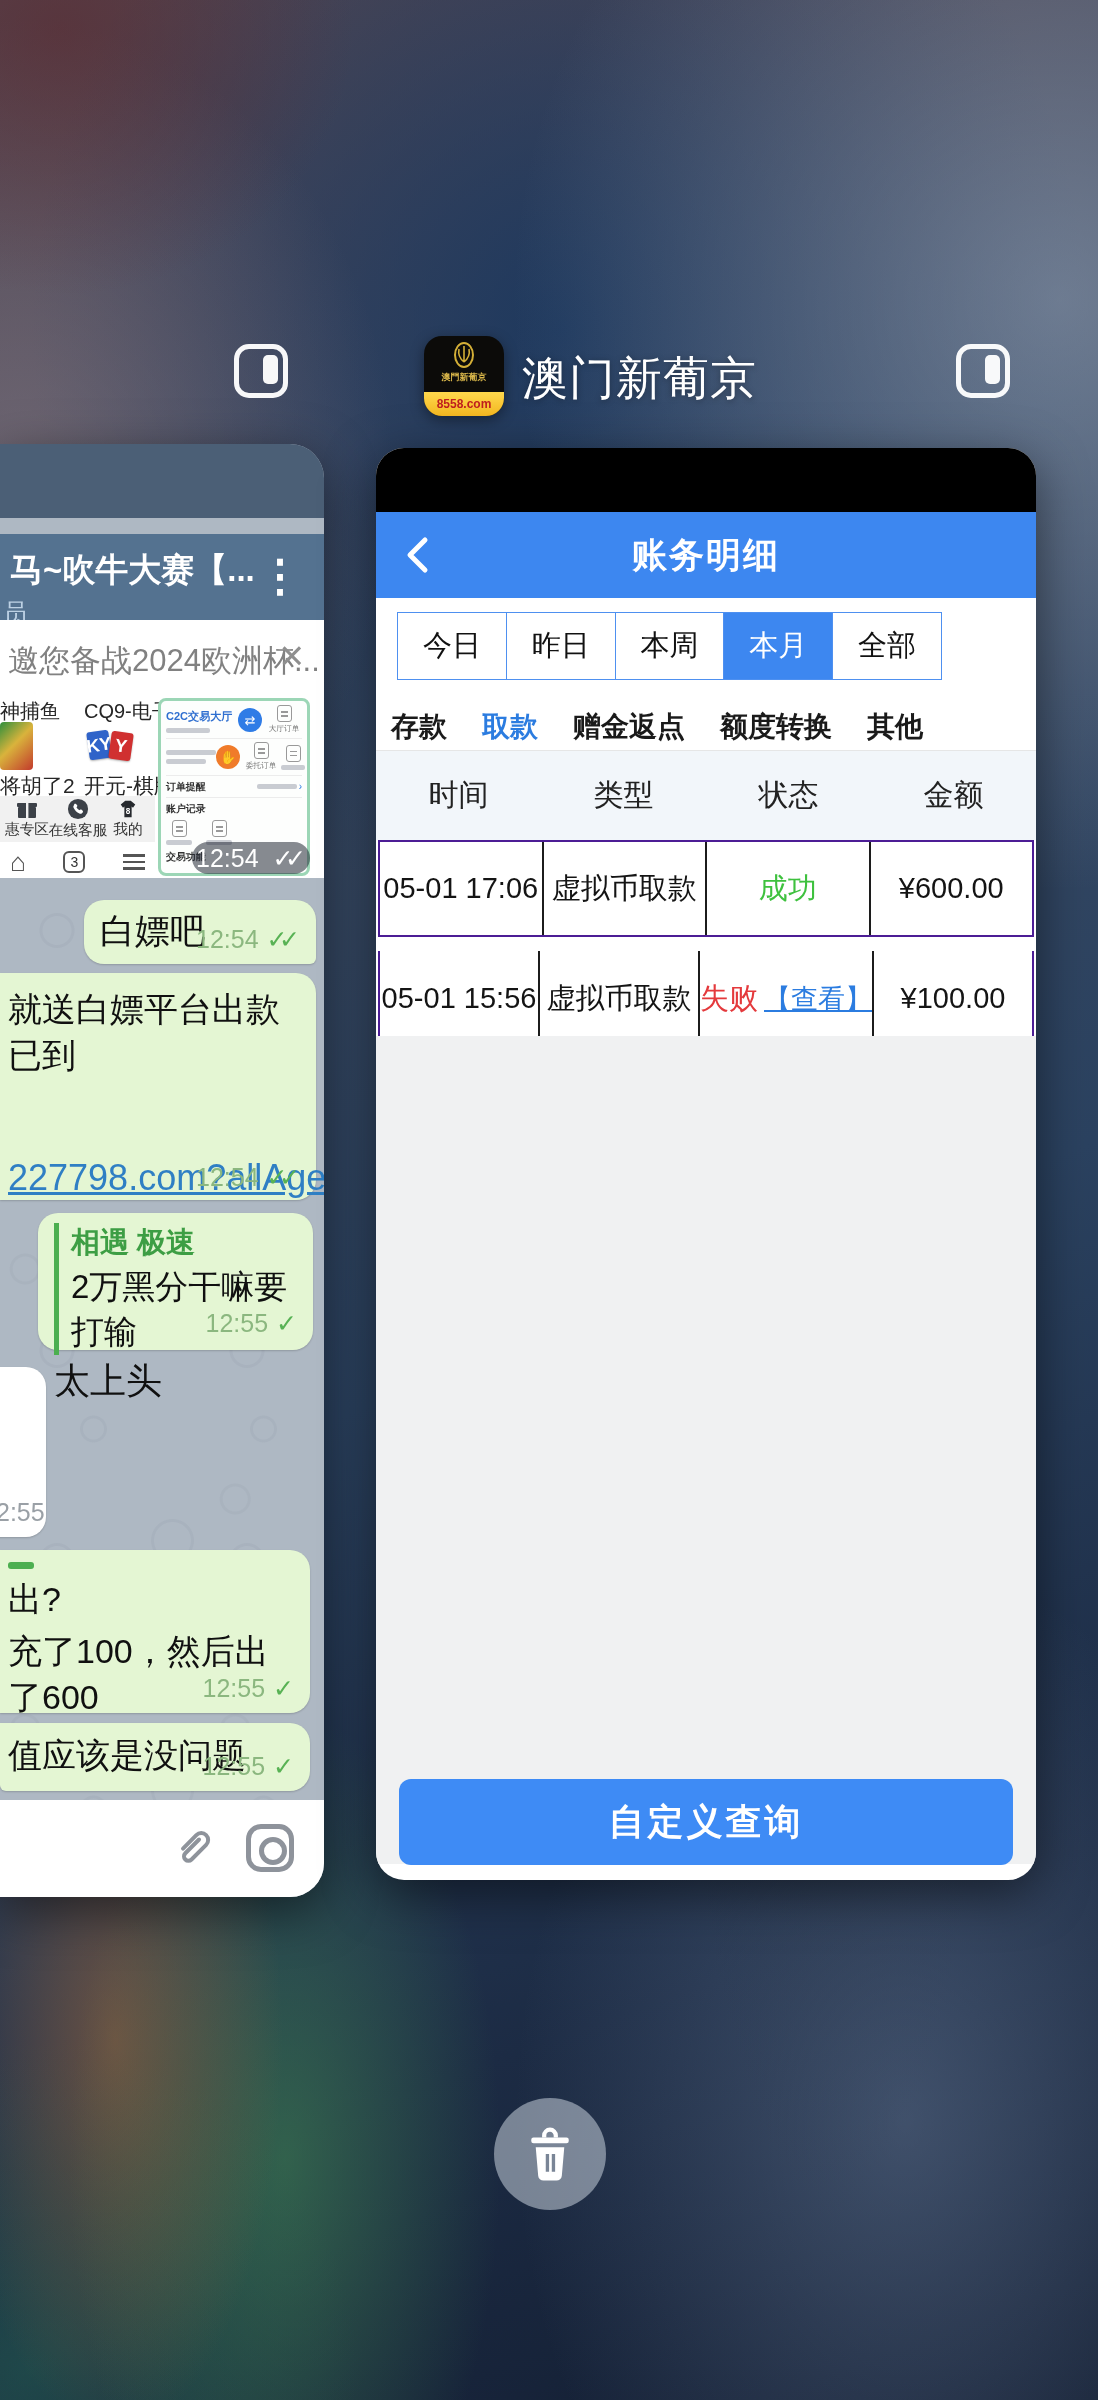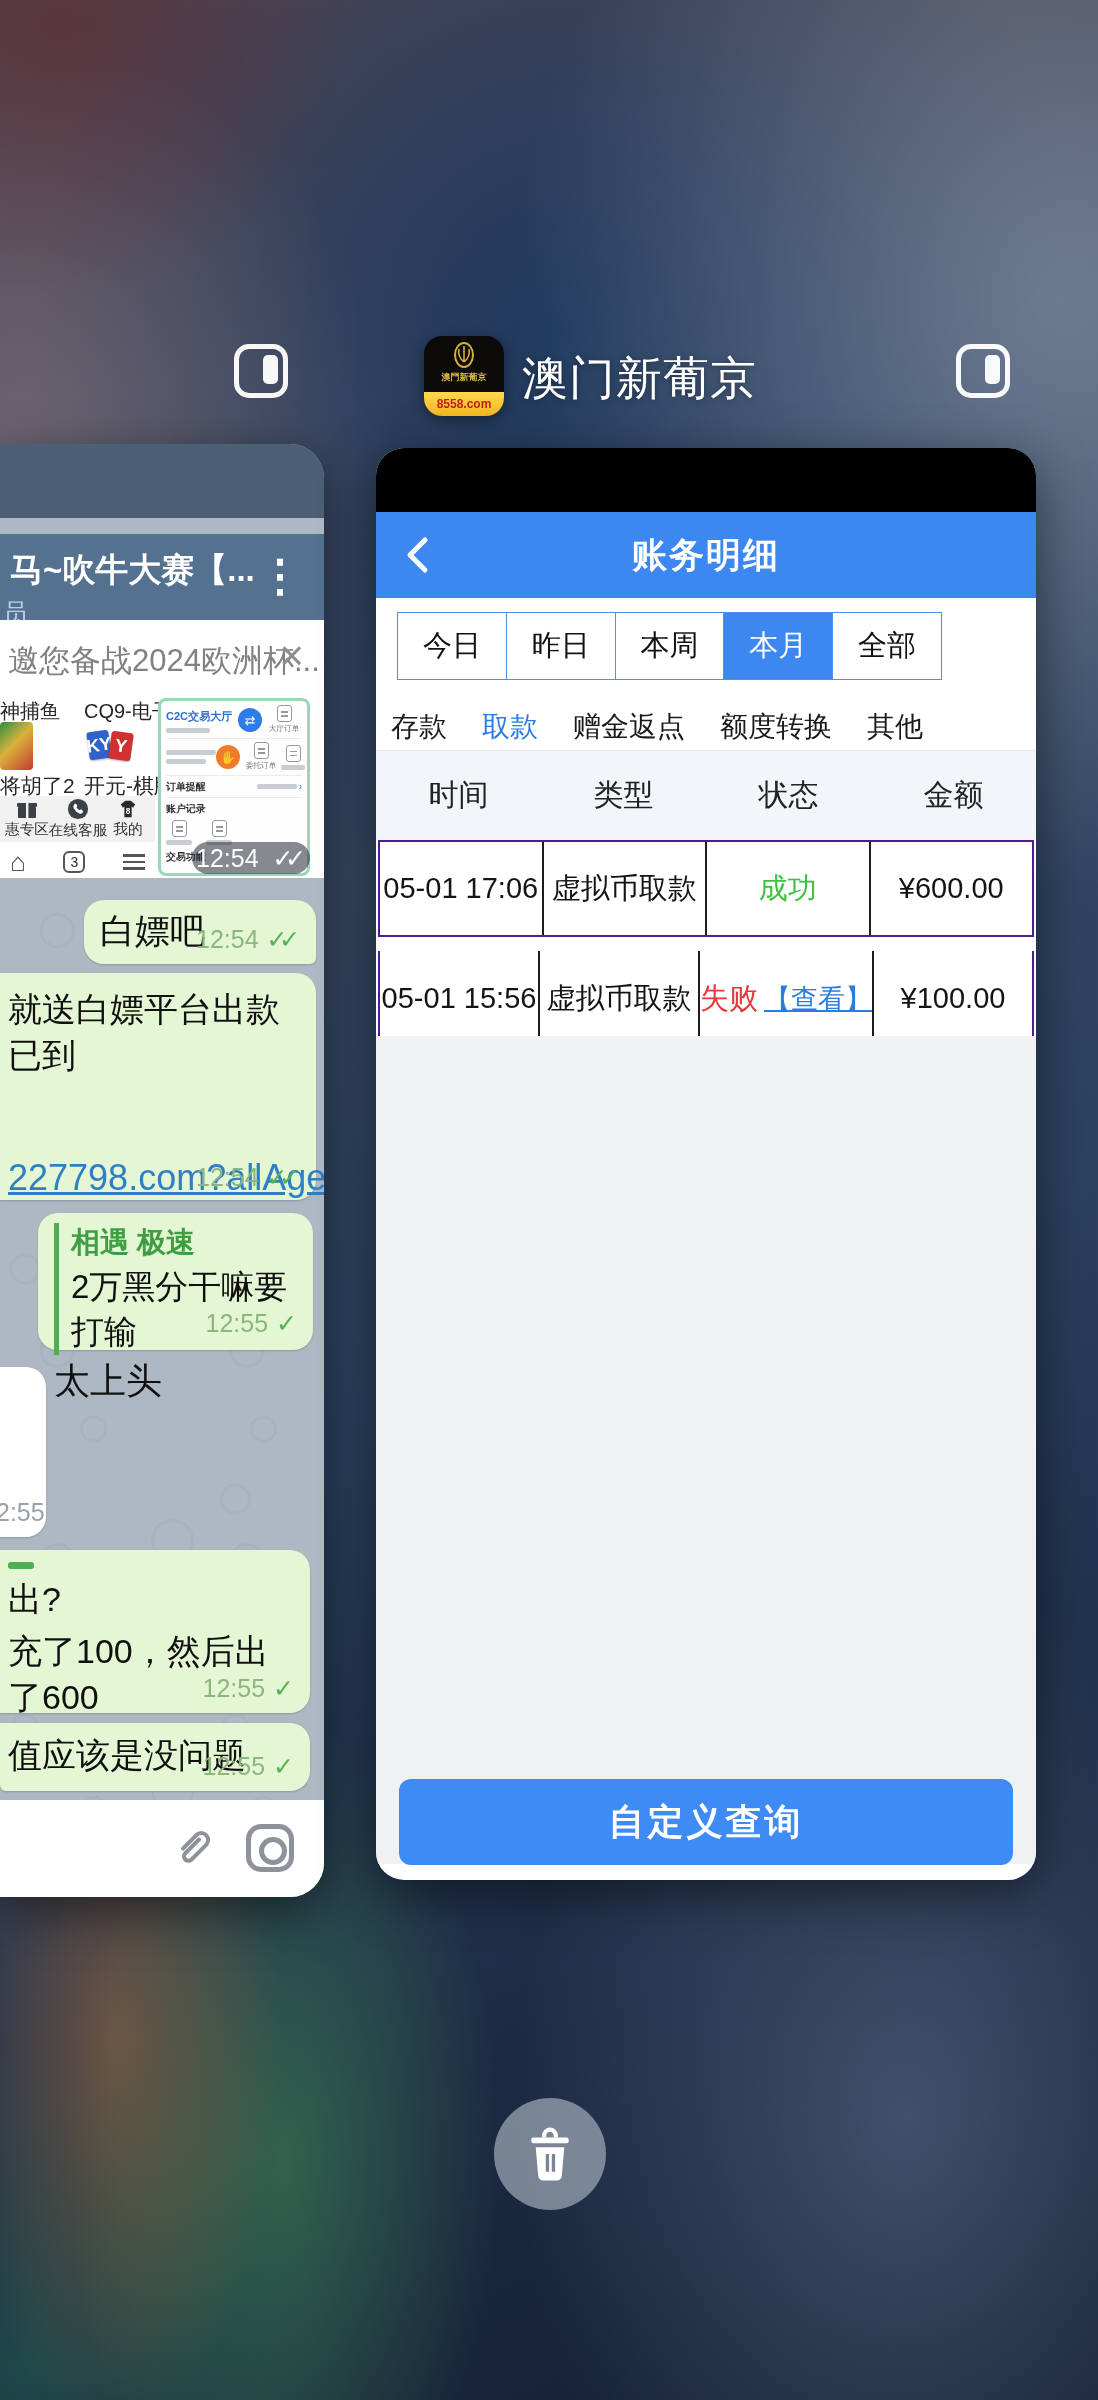--- a/index.html
+++ b/index.html
@@ -138,21 +138,21 @@
     display:flex; align-items:center; justify-content:center; }
   .cs-title { color:#fff; font-size:35px; font-weight:bold; letter-spacing:2px; }
   .cs-back { position:absolute; left:28px; top:24px; }
   .dtabs { position:absolute; left:21px; top:164px; width:545px; height:68px; border:1px solid #4e90f0;
     display:flex; background:#fff; }
   .dtab { flex:1; display:flex; align-items:center; justify-content:center; font-size:29px; color:#111;
     border-left:1px solid #4e90f0; }
   .dtab:first-child { border-left:none; }
   .dtab.active { background:#3d87f0; color:#fff; }
   .ctabs { position:absolute; left:15px; top:256px; height:46px; display:flex; align-items:center; gap:35px; }
-  .ctab { font-size:28px; font-weight:normal; color:#1a1a1a; white-space:nowrap; }
+  .ctab { font-size:28px; font-weight:bold; color:#1a1a1a; white-space:nowrap; }
   .ctab.active { color:#2b7ce0; }
   .thead { position:absolute; left:0; right:0; top:302px; height:90px; background:#f2f6fa; border-top:1px solid #e6e6e6;
     display:flex; align-items:center; }
   .thead span { flex:1; text-align:center; font-size:30px; color:#222; }
   .trow { position:absolute; left:2px; right:2px; height:97px; display:flex; background:#fff;
     border:2px solid #4c1d95; }
   .trow.r1 { top:392px; }
   .trow.r2 { top:503px; border-top:none; }
   .tcell { flex:1; display:flex; align-items:center; justify-content:center; font-size:29px; color:#141414;
     border-left:2px solid #1c1c1c; white-space:nowrap; }

